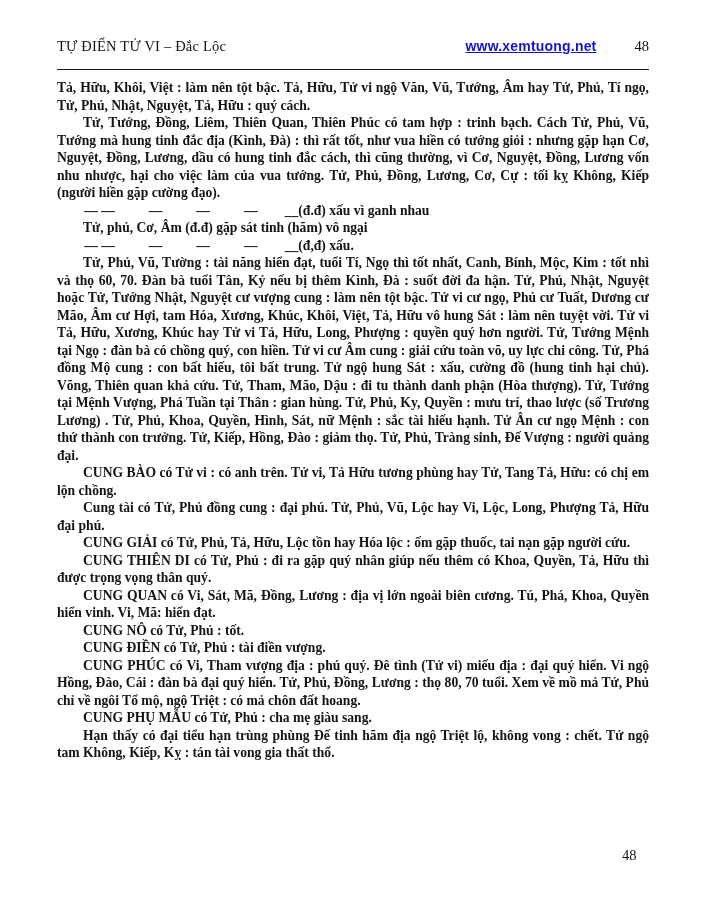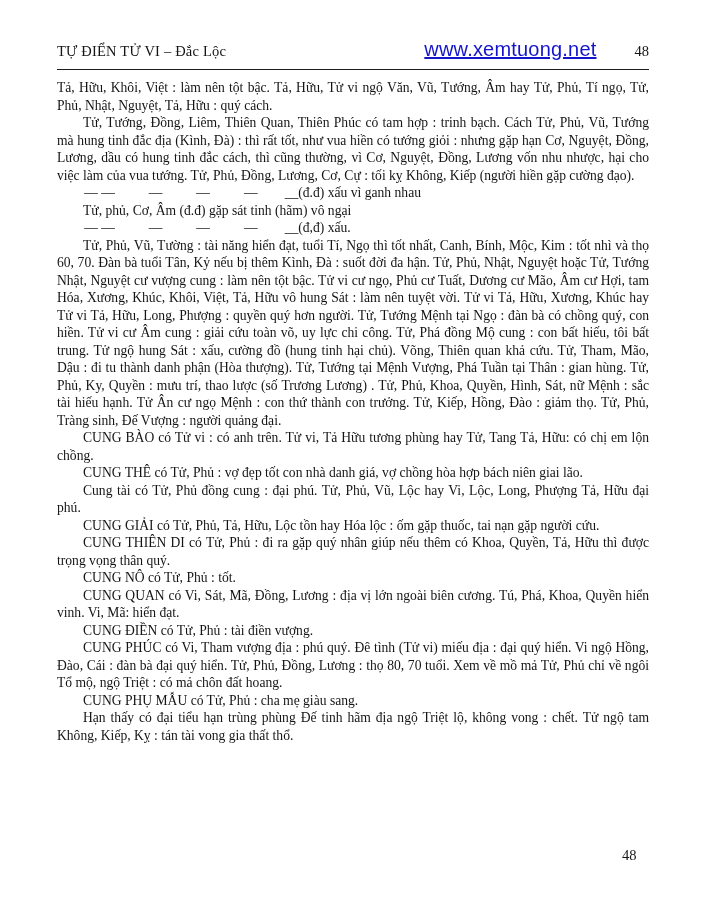--- a/index.html
+++ b/index.html
@@ -30,22 +30,22 @@
     letter-spacing: 0.2px;
     white-space: nowrap;
   }
   .header-right {
     display: flex;
     align-items: baseline;
     gap: 38px;
   }
   .site-link {
     font-family: "Liberation Sans", "DejaVu Sans", sans-serif;
-    font-weight: normal;
-    font-size: 20px;
+    font-weight: bold;
+    font-size: 14px;
     text-decoration: underline;
     cursor: pointer;
     letter-spacing: 0.2px;
     text-align: center;
   }
   .header-page-num {
     font-size: 14.5px;
   }
   .rule {
     position: absolute;
@@ -58,20 +58,21 @@
     position: absolute;
     left: 57px;
     width: 592px;
     top: 79px;
     font-size: 13.6px;
     line-height: 17.5px;
   }
   .para {
     margin: 0;
     text-align: justify;
+    font-weight: bold;
   }
   .para.indent {
     text-indent: 26px;
   }
   .para.pre {
     white-space: pre;
     text-align: left;
     text-indent: 0;
   }
   .footer-num {
@@ -97,26 +98,25 @@
   <div class="rule"></div>
 
   <div class="content" id="content">
       <p class="para">Tả, Hữu, Khôi, Việt : làm nên tột bậc. Tả, Hữu, Tử vi ngộ Văn, Vũ, Tướng, Âm hay Tử, Phủ, Tí ngọ, Tử, Phủ, Nhật, Nguyệt, Tả, Hữu : quý cách.</p>
       <p class="para indent">Tử, Tướng, Đồng, Liêm, Thiên Quan, Thiên Phúc có tam hợp : trinh bạch. Cách Tử, Phủ, Vũ, Tướng mà hung tinh đắc địa (Kình, Đà) : thì rất tốt, như vua hiền có tướng giỏi : nhưng gặp hạn Cơ, Nguyệt, Đồng, Lương, dầu có hung tinh đắc cách, thì cũng thường, vì Cơ, Nguyệt, Đồng, Lương vốn nhu nhược, hại cho việc làm của vua tướng. Tử, Phủ, Đồng, Lương, Cơ, Cự : tối kỵ Không, Kiếp (người hiền gặp cường đạo).</p>
       <p class="para pre">        — —          —          —          —        __(đ.đ) xấu vì ganh nhau</p>
       <p class="para indent">Tử, phủ, Cơ, Âm (đ.đ) gặp sát tinh (hãm) vô ngại</p>
       <p class="para pre">        — —          —          —          —        __(đ,đ) xấu.</p>
       <p class="para indent">Tử, Phủ, Vũ, Tường : tài năng hiển đạt, tuổi Tí, Ngọ thì tốt nhất, Canh, Bính, Mộc, Kim : tốt nhì và thọ 60, 70. Đàn bà tuổi Tân, Kỷ nếu bị thêm Kình, Đà : suốt đời đa hận. Tử, Phủ, Nhật, Nguyệt hoặc Tử, Tướng Nhật, Nguyệt  cư vượng cung : làm nên tột bậc. Tử vi cư ngọ, Phủ cư Tuất, Dương cư Mão, Âm cư Hợi, tam Hóa, Xương, Khúc, Khôi, Việt, Tả, Hữu vô hung Sát : làm nên tuyệt vời. Tử vi Tả, Hữu, Xương, Khúc hay Tử vi Tả, Hữu, Long, Phượng : quyền quý hơn người. Tử, Tướng Mệnh tại Ngọ : đàn bà có chồng quý, con hiền. Tử vi cư Âm cung : giải cứu toàn võ, uy lực chi công. Tử, Phá đồng Mộ cung : con bất hiếu, tôi bất trung. Tử ngộ hung Sát : xấu, cường đồ (hung tinh hại chủ). Võng, Thiên quan khả cứu. Tử, Tham, Mão, Dậu : đi tu thành danh phận (Hòa thượng). Tử, Tướng tại Mệnh Vượng, Phá Tuần tại Thân : gian hùng. Tử, Phủ, Ky, Quyền : mưu trí, thao lược (số Trương Lương) . Tử,  Phủ, Khoa, Quyền, Hình, Sát, nữ Mệnh : sắc tài hiếu hạnh. Tử Ân cư ngọ Mệnh : con thứ thành con trưởng. Tử, Kiếp, Hồng, Đào : giảm thọ. Tử, Phủ, Tràng sinh, Đế Vượng : người quảng đại.</p>
       <p class="para indent">CUNG BÀO có Tử vi : có anh trên. Tử vi, Tả Hữu tương phùng hay Tử, Tang Tả, Hữu: có chị em lộn chồng.</p>
-      <p class="para indent">CUNG THÊ có Tử, Phủ : vợ đẹp tốt con nhà danh giá, vợ chồng hòa hợp bách niên giai lão.</p>
       <p class="para indent">Cung tài có Tử, Phủ đồng cung : đại phú. Tử, Phủ, Vũ, Lộc hay Vi, Lộc, Long, Phượng Tả, Hữu đại phú.</p>
       <p class="para indent">CUNG GIẢI có Tử, Phủ, Tả, Hữu, Lộc tồn hay Hóa lộc : ốm gặp thuốc, tai nạn gặp người cứu.</p>
       <p class="para indent">CUNG THIÊN DI có Tử, Phủ : đi ra gặp quý nhân giúp nếu thêm có Khoa, Quyền, Tả, Hữu thì được trọng vọng thân quý.</p>
+      <p class="para indent">CUNG QUAN có Vi, Sát, Mã, Đồng, Lương : địa vị lớn ngoài biên cương. Tú, Phá, Khoa, Quyền hiển vinh. Vi, Mã: hiển đạt.</p>
       <p class="para indent">CUNG NÔ có Tử, Phủ : tốt.</p>
-      <p class="para indent">CUNG QUAN có Vi, Sát, Mã, Đồng, Lương : địa vị lớn ngoài biên cương. Tú, Phá, Khoa, Quyền hiển vinh. Vi, Mã: hiển đạt.</p>
       <p class="para indent">CUNG ĐIỀN có Tử, Phủ : tài điền vượng.</p>
       <p class="para indent">CUNG PHÚC có Vi, Tham vượng địa : phú quý. Đê tình (Tử vi) miếu địa : đại quý hiển. Vi ngộ Hồng, Đào, Cái : đàn bà đại quý hiển. Tử, Phủ, Đồng, Lương : thọ 80, 70 tuổi. Xem về mồ mả Tử, Phủ chỉ về ngôi Tổ mộ, ngộ Triệt : có mả chôn đất hoang.</p>
       <p class="para indent">CUNG PHỤ MẪU có Tử, Phủ : cha mẹ giàu sang.</p>
       <p class="para indent">Hạn thấy có đại tiểu hạn  trùng phùng Đế tinh hãm địa ngộ Triệt lộ, không vong : chết. Tử ngộ tam Không, Kiếp, Kỵ : tán tài vong gia thất thổ.</p>
     </div>
 
   <div class="footer-num">48</div>
 
 </div>
 

